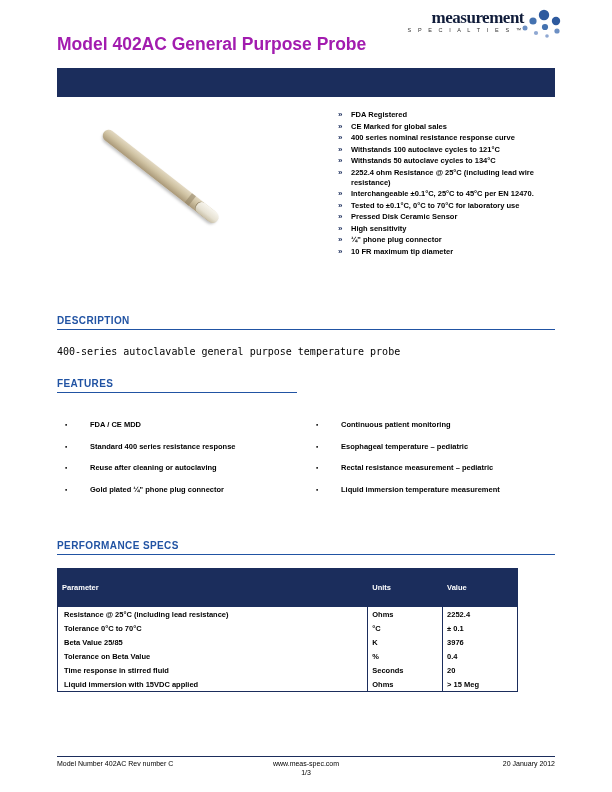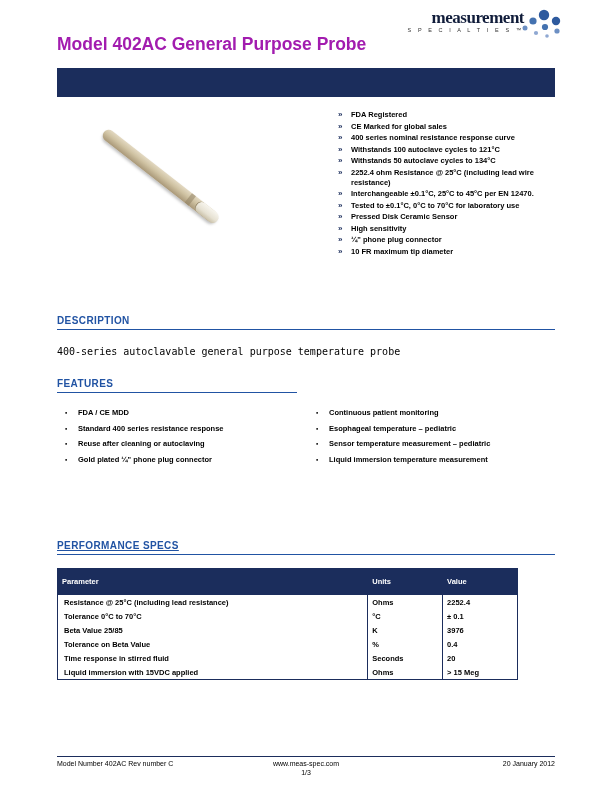--- a/index.html
+++ b/index.html
@@ -40,30 +40,30 @@
     font-size:10px;font-weight:bold;color:#2153a3;letter-spacing:0.4px;
     border-bottom:1.5px solid #2153a3;padding-bottom:3px;
   }
   .head-description{position:absolute;left:57px;top:315px;width:498px;}
   .desc-body{position:absolute;left:57px;top:346px;width:498px;font-family:"DejaVu Sans Mono", monospace;font-size:10px;color:#000;}
   .head-features{position:absolute;left:57px;top:378px;width:240px;}
   .head-applications{position:absolute;left:308px;top:378px;width:247px;}
   .feat-list{position:absolute;top:408px;}
   .feat-features{left:65px;width:230px;}
   .feat-applications{left:316px;width:239px;}
-  .feat-item{display:flex;gap:6px;margin-bottom:6px;}
+  .feat-item{display:flex;gap:18px;margin-bottom:6px;margin-top:12px;}
   .feat-item .mark{flex:0 0 7px;color:#1b1b1b;font-size:6.5px;line-height:9.5px;}
   .feat-item .txt{font-size:7.5px;font-weight:bold;line-height:9.5px;color:#000;}
-  .head-performance{position:absolute;left:57px;top:540px;width:498px;text-decoration:underline;}
+  .head-performance{position:absolute;left:57px;top:540px;width:498px;}
   
   .spec-table{
     position:absolute;left:57px;top:568px;width:461px;border-collapse:collapse;
     font-size:7.5px;font-weight:bold;color:#000;
   }
-  .spec-table th,.spec-table td{border-left:1px solid #1b2d5c;border-right:1px solid #1b2d5c;padding:8px 4px;}
+  .spec-table th,.spec-table td{border-left:1px solid #1b2d5c;border-right:1px solid #1b2d5c;padding:14px 4px;}
   .spec-table th{background:#1b2d5c;color:#fff;text-align:left;border:1px solid #1b2d5c;}
   .spec-table th.c,.spec-table td.c{text-align:left;}
   .spec-table col.param{width:311px;} .spec-table col.units{width:75px;} .spec-table col.value{width:75px;}
   .spec-table td{padding-top:2.5px;padding-bottom:2.5px;}
   .spec-table td.p{padding-left:6px;}
   .spec-table tr:last-child td{border-bottom:1px solid #1b2d5c;}
   
   .footer-rule{position:absolute;left:57px;top:756px;width:498px;border-top:1.2px solid #1b2d5c;}
   .footer{position:absolute;left:57px;top:760px;width:498px;font-size:7px;color:#000;}
   .footer .f-left{position:absolute;left:0;top:0;}
@@ -181,21 +181,21 @@
     <div class="feat-item">
         <span class="mark">▪</span>
         <span class="txt">Continuous patient monitoring</span>
       </div>
     <div class="feat-item">
         <span class="mark">▪</span>
         <span class="txt">Esophageal temperature – pediatric</span>
       </div>
     <div class="feat-item">
         <span class="mark">▪</span>
-        <span class="txt">Sensor temperature measurement – pediatric</span>
+        <span class="txt">Rectal resistance measurement – pediatric</span>
       </div>
     <div class="feat-item">
         <span class="mark">▪</span>
         <span class="txt">Liquid immersion temperature measurement</span>
       </div>
   </div>
 
   <div class="sec-head head-performance">PERFORMANCE SPECS</div>
 
   <table class="spec-table">

